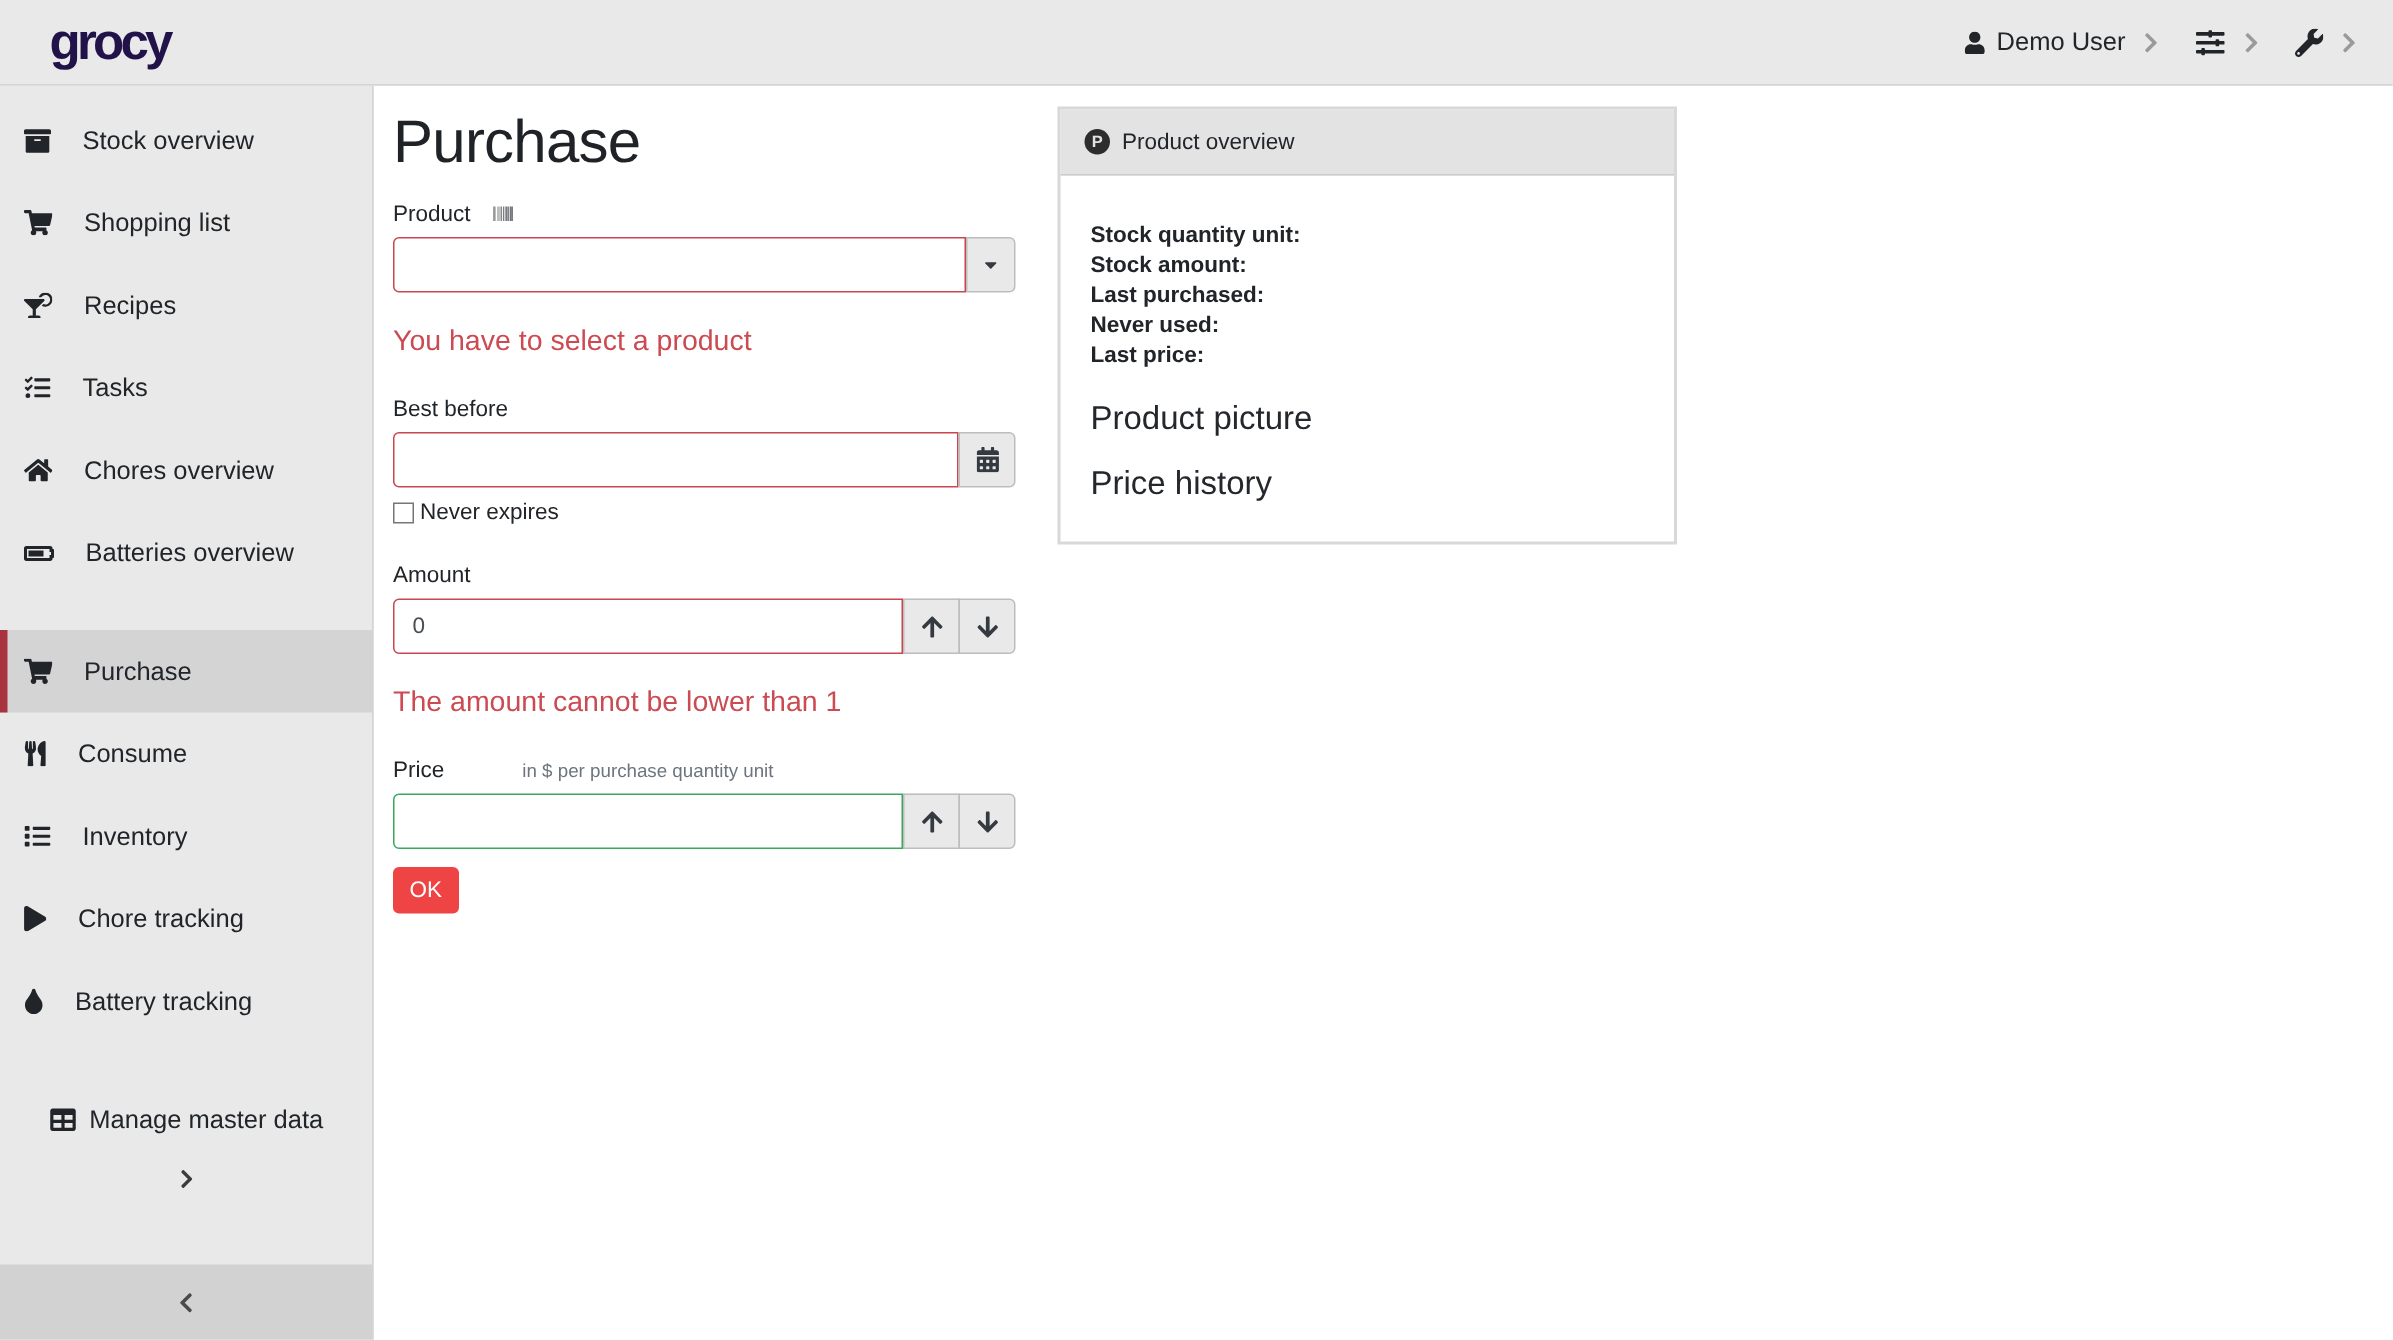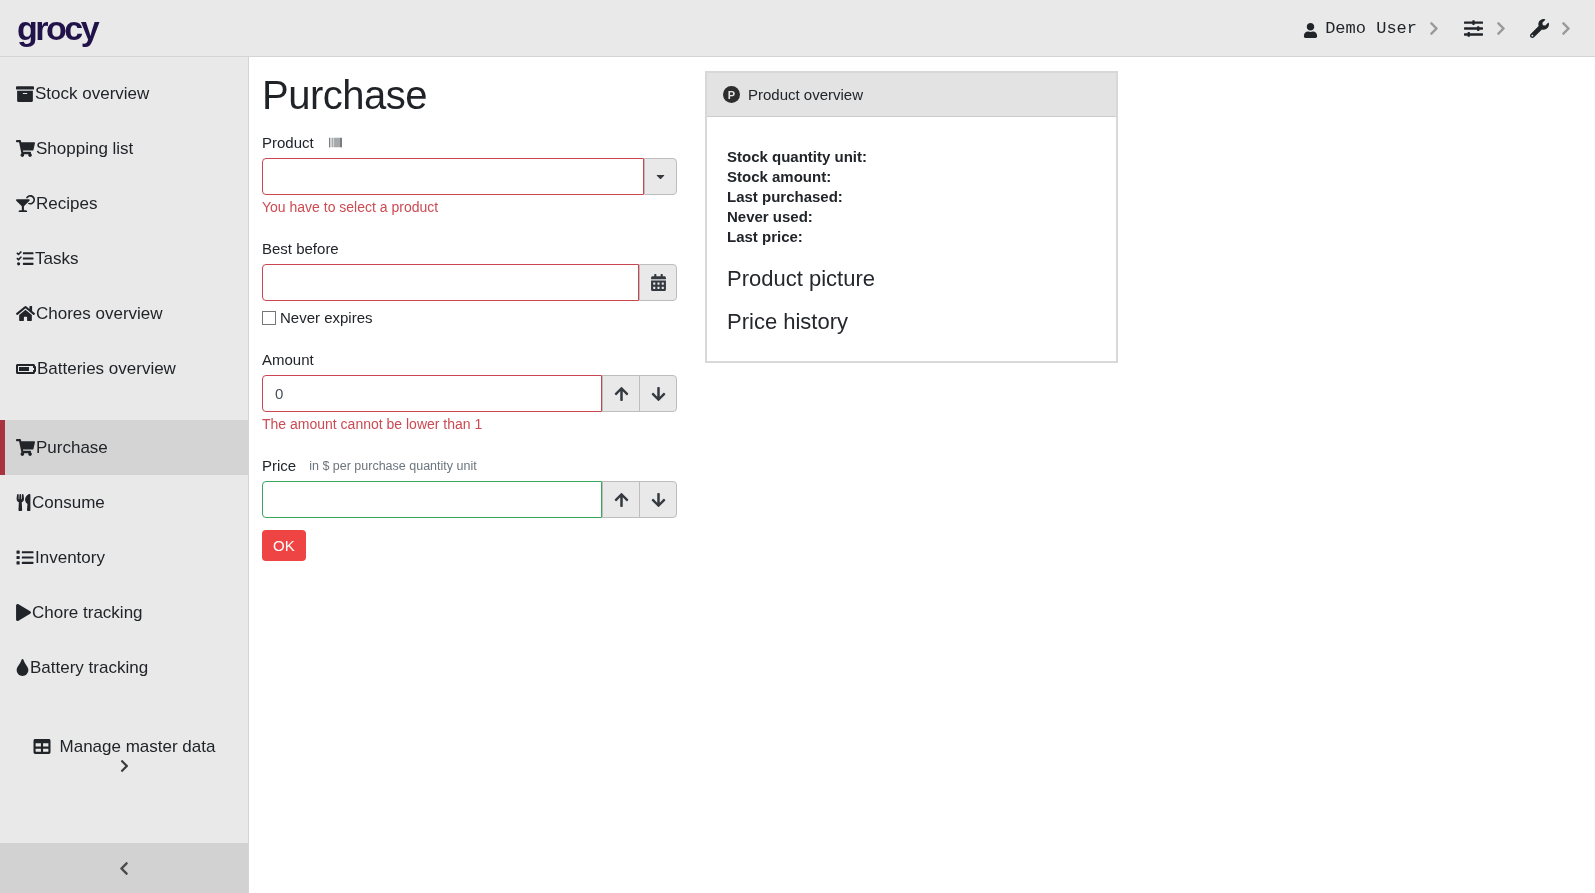--- a/index.html
+++ b/index.html
@@ -9,40 +9,40 @@
     background: #fff;
     color: #212529;
   }
   .ic { fill: currentColor; display: inline-block; vertical-align: middle; }
 
   
   .navbar {
     position: fixed; top: 0; left: 0; right: 0; height: 57px;
     background: #e9e9e9; border-bottom: 1px solid #d4d4d4;
     display: flex; align-items: center; justify-content: space-between;
-    padding: 0 24px 0 17px; z-index: 10;
+    padding: 0 24px 0 33px; z-index: 10;
   }
   .brand {
     font-size: 34px; font-weight: 700; color: #211349;
     letter-spacing: -2.5px; line-height: 1;
   }
   .nav-right { display: flex; align-items: center; color: #212529; }
-  .nav-user { display: flex; align-items: flex-end; gap: 7px; font-size: 17px; cursor: pointer; font-family: Liberation Mono, monospace; }
+  .nav-user { display: flex; align-items: center; gap: 7px; font-size: 17px; cursor: pointer; }
   .nav-chev { color: #9a9a9a; margin: 0 12px; display: inline-flex; }
   .nav-iconbtn { color: #212529; display: inline-flex; cursor: pointer; }
 
   
   .sidebar {
     position: fixed; top: 57px; left: 0; bottom: 0; width: 249px;
     background: #e9e9e9; border-right: 1px solid #d4d4d4;
     display: flex; flex-direction: column; z-index: 5;
   }
   .side-nav { padding-top: 9px; flex: 1; overflow: hidden; }
   .side-item {
-    display: flex; align-items: center; gap: 1px;
+    display: flex; align-items: center; gap: 21px;
     padding: 16px; font-size: 17px; color: #212529; cursor: pointer;
     line-height: 23px;
     text-align: right;
   }
   .side-item .ic { flex: 0 0 auto; }
   .side-item.gap-before { margin-top: 24px; }
   .side-item.active {
     background: #d4d4d4; border-left: 5px solid #a8323e; padding-left: 11px;
   }
   .side-item.with-sub { justify-content: space-between; flex-direction: column; }
@@ -56,42 +56,42 @@
   
   .main {
     margin: 57px 0 0 250px; padding: 14px 12px;
     display: flex; align-items: flex-start; gap: 28px;
   }
   .form-col { width: 415px; }
   h1.page-title { font-size: 40px; font-weight: 500; color: #1f2227; margin: 2px 0 16px 0; letter-spacing: -0.5px; }
 
   .form-group { margin-bottom: 25px; }
   .field-label { font-size: 15px; margin-bottom: 7px; display: flex; align-items: center; gap: 13px; }
-  .field-hint { font-size: 12.5px; color: #6c757d; }
+  .field-hint { font-size: 12.5px; color: #6c757d; margin-left: 39px; }
 
   .input-group { display: flex; width: 100%; }
   .form-control {
     flex: 1 1 auto; height: 37px; border: 1px solid #ced4da; border-radius: 4px;
     padding: 6px 12px; font-size: 15px; color: #495057; outline: none;
     font-family: "Liberation Sans", sans-serif; background: #fff; min-width: 0;
   }
   .input-group .form-control { border-top-right-radius: 0; border-bottom-right-radius: 0; }
   .form-control.invalid { border-color: #c9454f; }
   .form-control.valid { border-color: #3aa75d; }
 
   .group-btn {
     width: 38px; height: 37px; background: #e9e9e9; border: 1px solid #bdbdbd;
     display: flex; align-items: center; justify-content: center; cursor: pointer;
     color: #343a40; flex: 0 0 auto;
   }
   .group-btn + .group-btn { margin-left: -1px; }
   .group-btn.last { border-top-right-radius: 4px; border-bottom-right-radius: 4px; }
   .group-btn.dropdown { width: 33px; }
 
-  .error-text { color: #cc4a52; font-size: 14px; margin-top: 4px; }
+  .error-text { color: #cc4a52; font-size: 19px; margin-top: 22px; }
 
   .checkbox-row { display: flex; align-items: center; gap: 4px; margin-top: 8px; font-size: 15px; }
   .checkbox {
     appearance: none; -webkit-appearance: none; width: 14px; height: 14px;
     border: 1px solid #767676; background: #fff; cursor: pointer; margin: 0;
   }
 
   .btn-ok {
     margin-top: 12px; background: #ef4444; color: #fff; border: none;
     font-size: 15px; padding: 7px 11px; border-radius: 4px; cursor: pointer;

